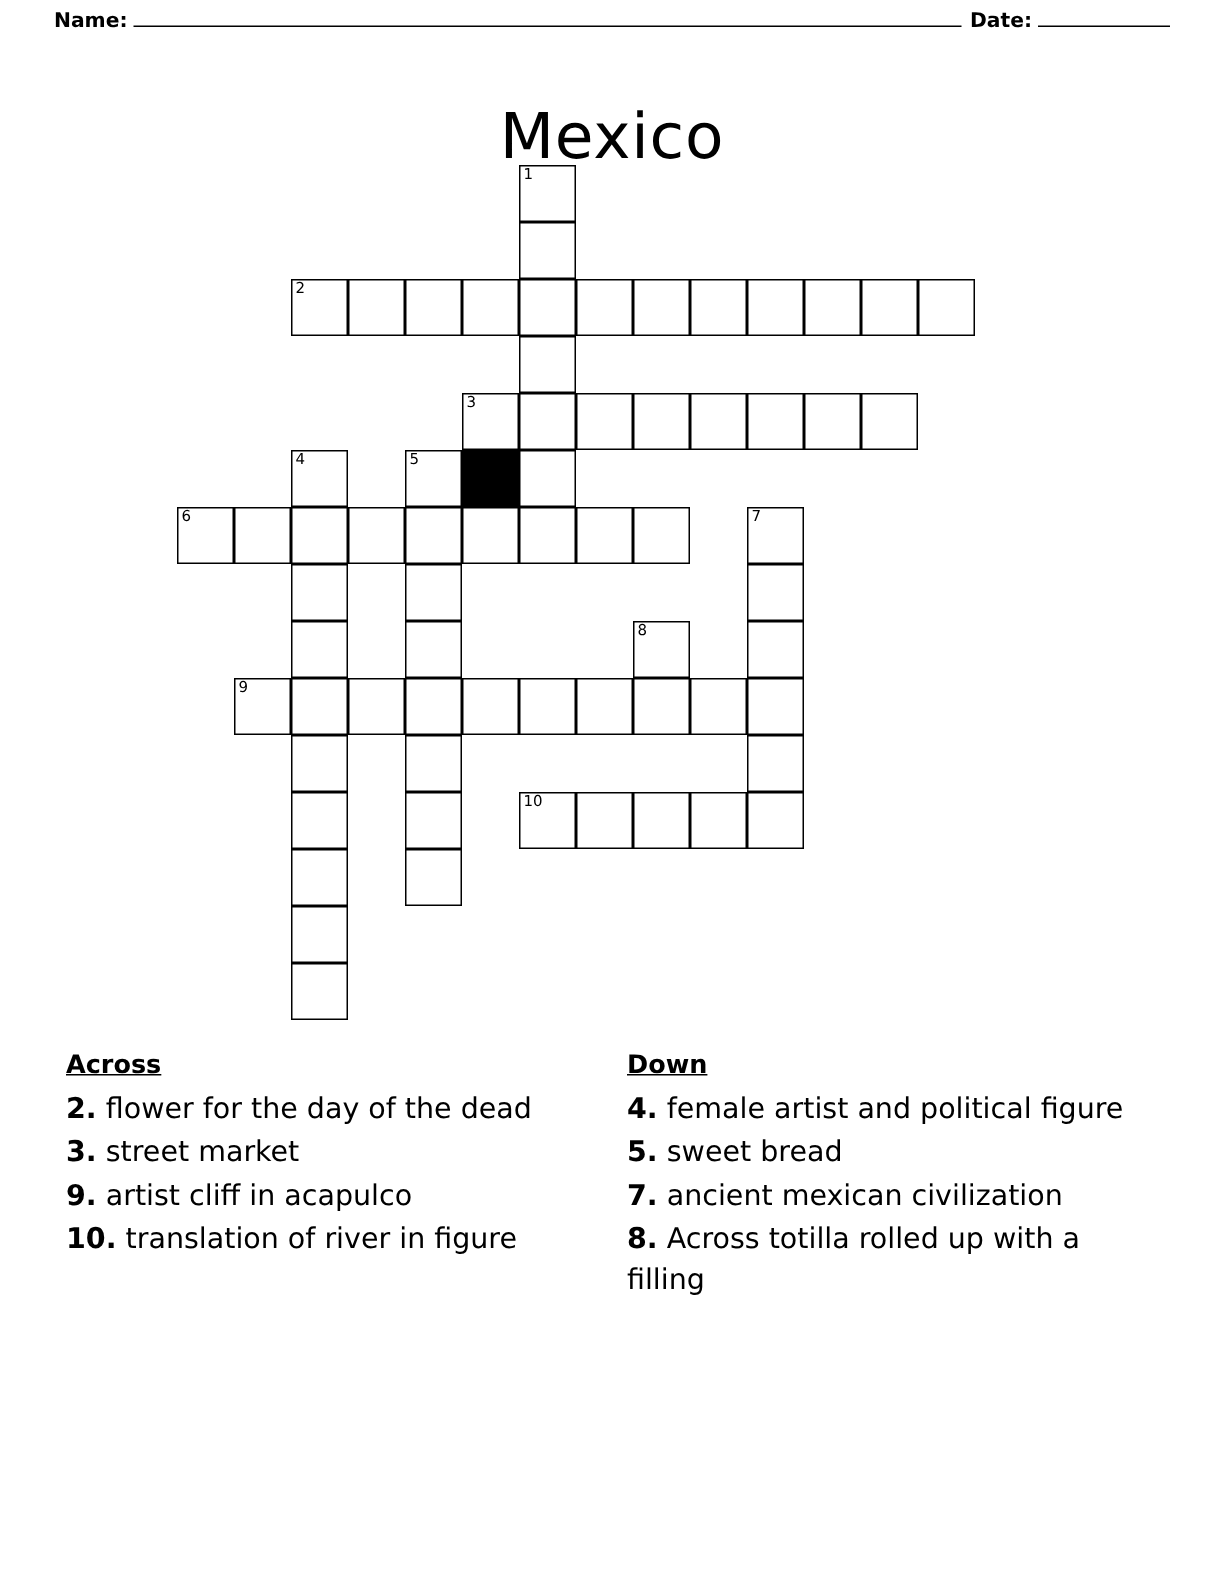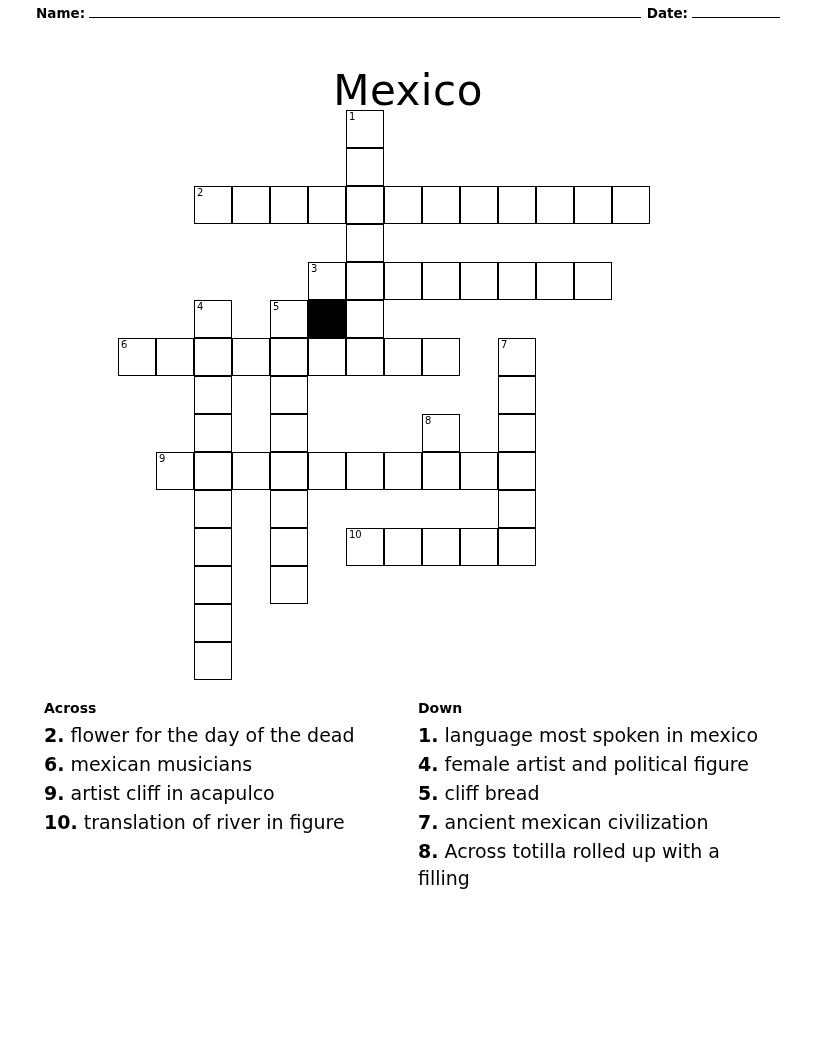--- a/index.html
+++ b/index.html
@@ -92,22 +92,23 @@
     top: 700px;
     left: 44px;
     width: 730px;
     display: flex;
     gap: 18px;
   }
   .clue-col {
     width: 356px;
   }
   .clue-heading {
-    font-size: 14px;
+    font-size: 17px;
     font-weight: bold;
+    text-decoration: underline;
     margin-bottom: 6px;
     font-family: "DejaVu Sans", sans-serif;
   }
   .clue {
     font-size: 19px;
     line-height: 1.42;
     margin-bottom: 2px;
   }
   .clue .cnum {
     font-weight: bold;
@@ -214,28 +215,27 @@
     <div class="cell" style="left: 270px; top: 456px;"></div>
     <div class="cell" style="left: 194px; top: 494px;"></div>
     <div class="cell" style="left: 194px; top: 532px;"></div>
   </div>
 
 <div class="clues">
   <div class="clue-col">
     <div class="clue-heading">Across</div>
     <div id="across-list">
         <div class="clue"><span class="cnum">2.</span><span> flower for the day of the dead</span></div>
-        <div class="clue"><span class="cnum">6.</span><span> mexican musicians</span></div>
+        <div class="clue"><span class="cnum">3.</span><span> street market</span></div>
         <div class="clue"><span class="cnum">9.</span><span> artist cliff in acapulco</span></div>
         <div class="clue"><span class="cnum">10.</span><span> translation of river in figure</span></div>
       </div>
   </div>
   <div class="clue-col">
     <div class="clue-heading">Down</div>
     <div id="down-list">
-        <div class="clue"><span class="cnum">1.</span><span> language most spoken in mexico</span></div>
         <div class="clue"><span class="cnum">4.</span><span> female artist and political figure</span></div>
-        <div class="clue"><span class="cnum">5.</span><span> cliff bread</span></div>
+        <div class="clue"><span class="cnum">5.</span><span> sweet bread</span></div>
         <div class="clue"><span class="cnum">7.</span><span> ancient mexican civilization</span></div>
         <div class="clue"><span class="cnum">8.</span><span> Across totilla rolled up with a filling</span></div>
       </div>
   </div>
 </div>
 
 </body></html>

